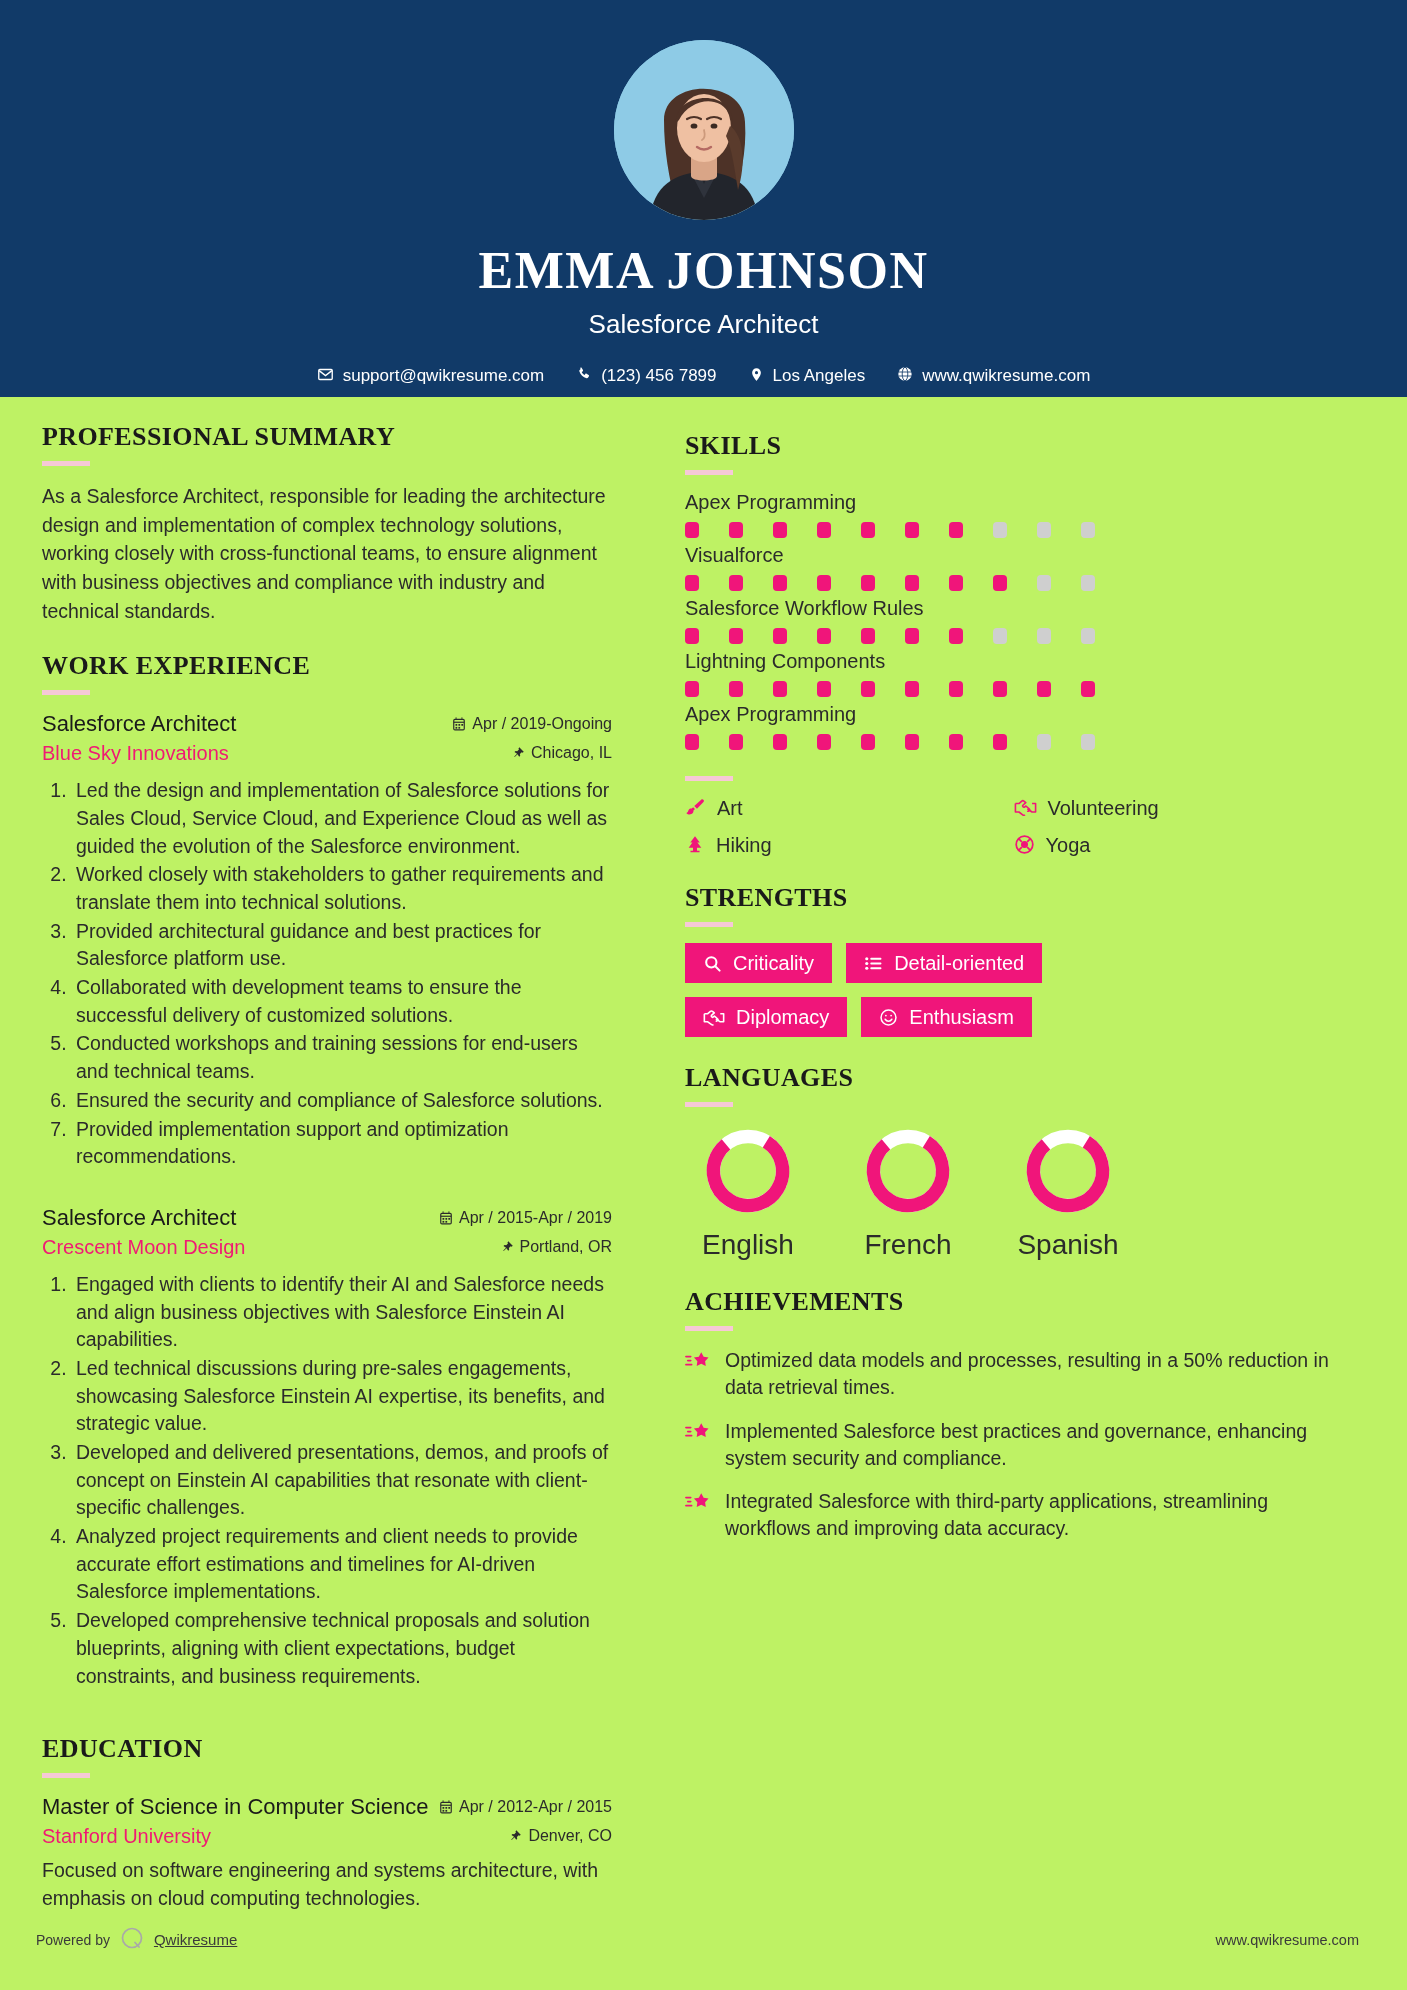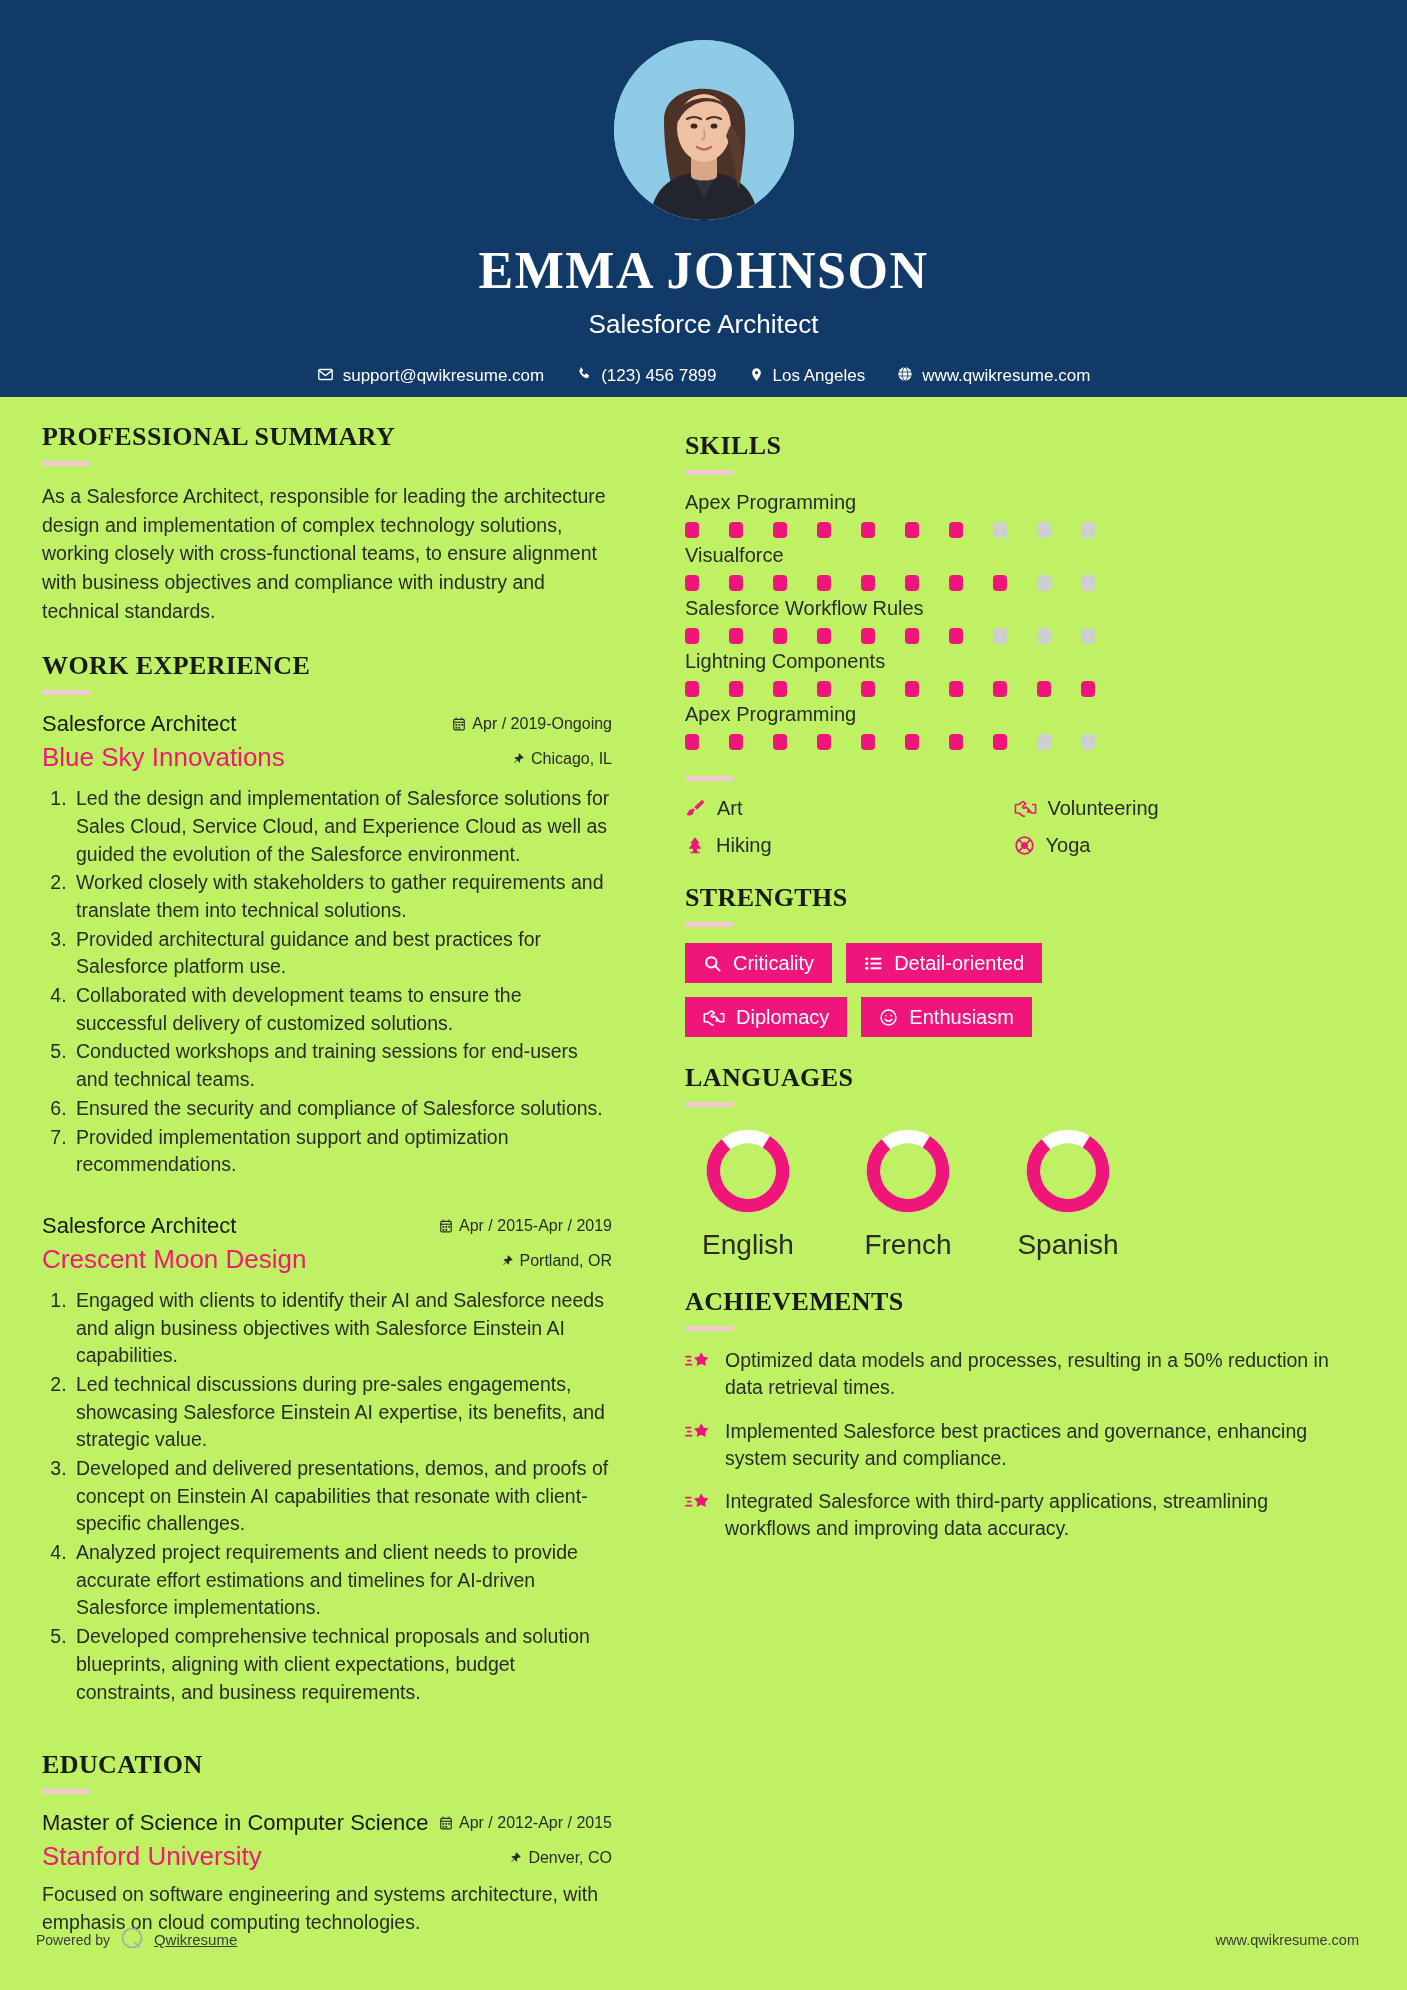--- a/index.html
+++ b/index.html
@@ -109,21 +109,21 @@
     display: flex;
     justify-content: space-between;
     align-items: baseline;
   }
   .entry-title {
     font-size: 22px;
     color: #1a1a1a;
     font-weight: 400;
   }
   .entry-org {
-    font-size: 26px;
+    font-size: 20px;
     color: #f01a74;
   }
   .entry-meta {
     font-size: 16px;
     color: #2b2b2b;
     display: flex;
     align-items: center;
     gap: 6px;
     white-space: nowrap;
   }
@@ -170,21 +170,20 @@
   .dot:last-child { margin-right: 0; }
 
   
   .interests-grid {
     display: grid;
     grid-template-columns: 1fr 1fr;
     row-gap: 14px;
   }
   .interest {
     display: flex;
-    align-items: center;
     gap: 11px;
     font-size: 20px;
     color: #2b2b2b;
   }
   .interest svg { display: block; }
 
   
   .strengths-wrap {
     display: flex;
     flex-wrap: wrap;

